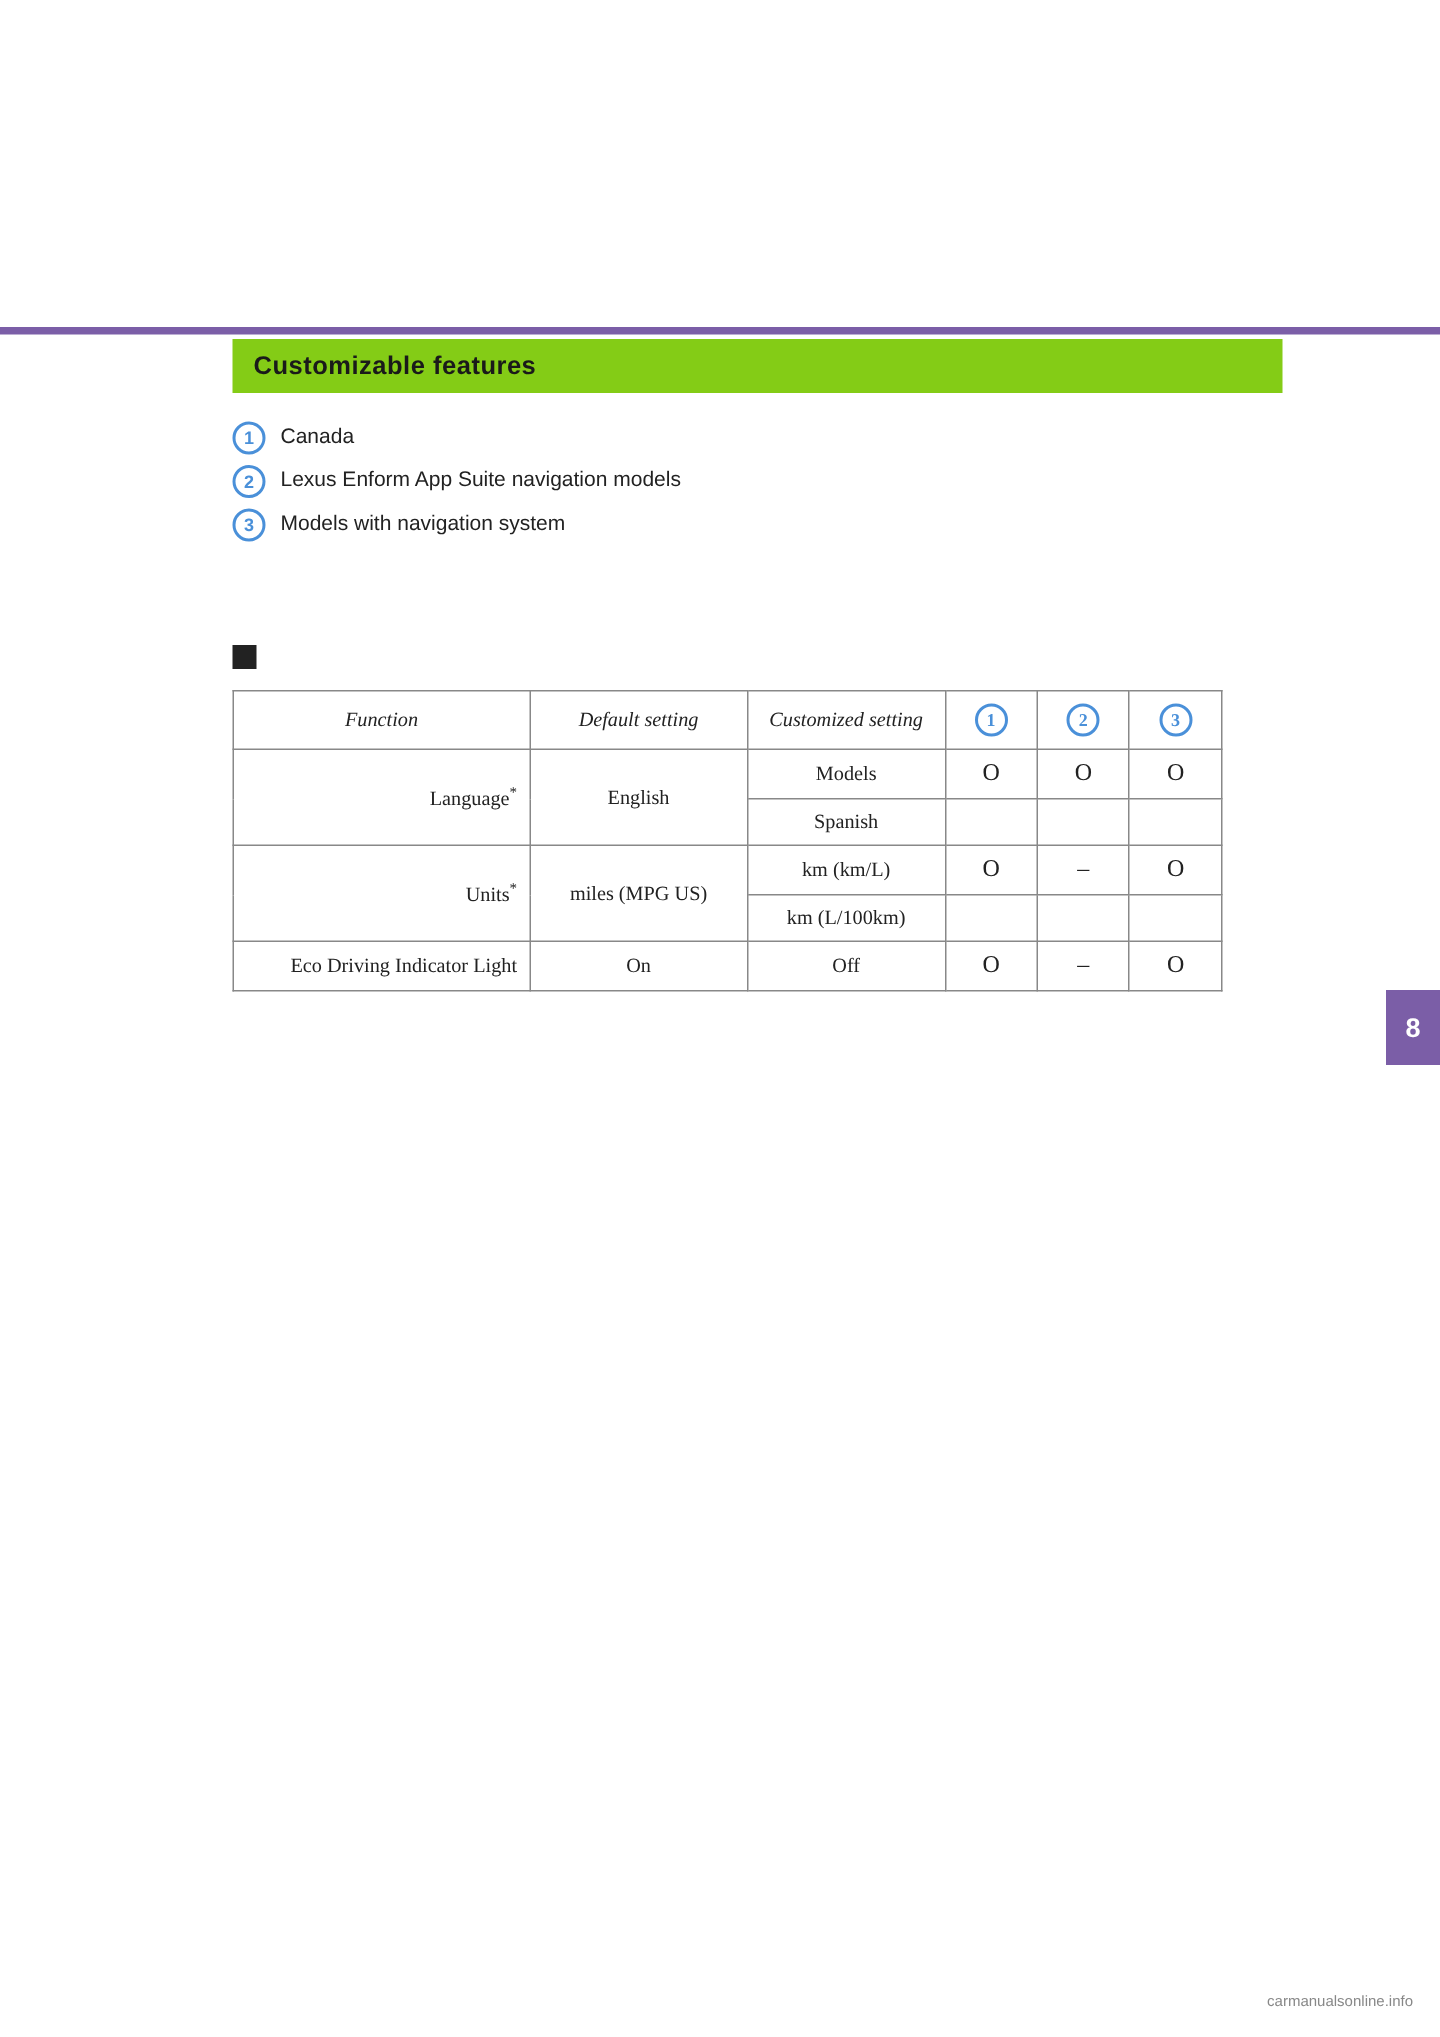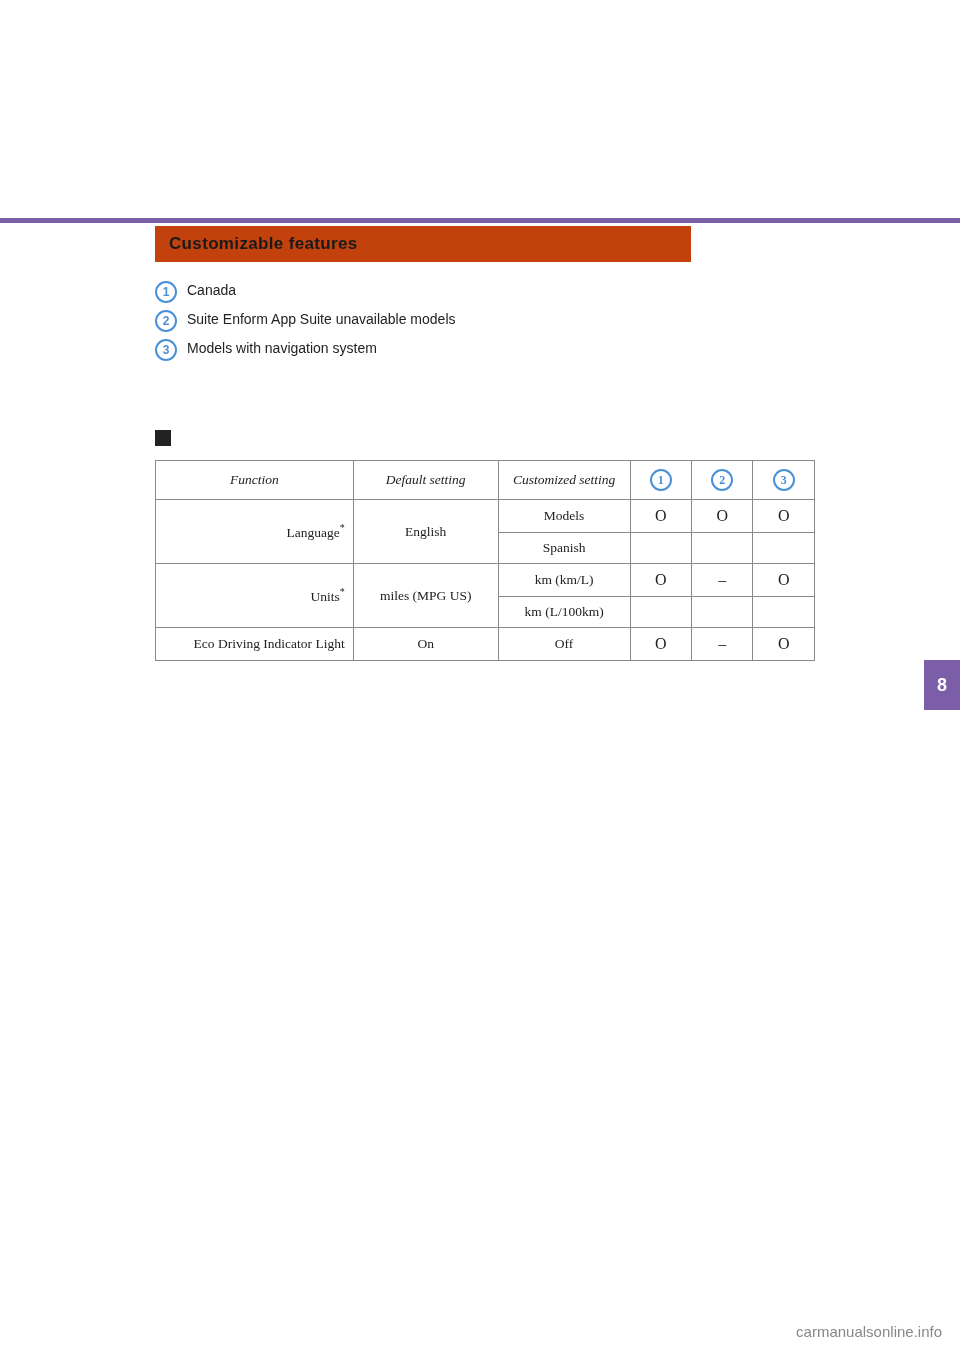--- a/index.html
+++ b/index.html
@@ -30,22 +30,22 @@
       width: 960px;
       height: 5px;
       background: #7b5ea7;
     }
 
     
     .section-header {
       position: absolute;
       top: 226px;
       left: 155px;
-      width: 536px;
-      background: #c2410c;
+      width: 700px;
+      background: #84cc16;
       padding: 8px 14px;
       font-size: 17px;
       font-weight: bold;
       color: #1a1a1a;
       letter-spacing: 0.02em;
     }
 
     
     .legend-area {
       position: absolute;
@@ -196,21 +196,21 @@
     .bottom-watermark {
       position: absolute;
       bottom: 18px;
       right: 18px;
       display: flex;
       align-items: center;
       gap: 8px;
     }
 
     .watermark-url {
-      font-size: 15px;
+      font-size: 10px;
       color: #888;
     }
   </style>
 </head>
 <body>
 
 <div class="page-container">
 
   <div class="top-bar"></div>
 
@@ -218,21 +218,21 @@
     <span>Customizable features</span>
   </div>
 
   <div class="legend-area">
     <div class="legend-item">
       <span class="circle-badge one">1</span>
       <span class="legend-text">Canada</span>
     </div>
     <div class="legend-item">
       <span class="circle-badge two">2</span>
-      <span class="legend-text">Suite Enform App Suite unavailable models</span>
+      <span class="legend-text">Lexus Enform App Suite navigation models</span>
     </div>
     <div class="legend-item">
       <span class="circle-badge three">3</span>
       <span class="legend-text">Models with navigation system</span>
     </div>
   </div>
 
   <div class="black-square-bullet"></div>
 
   <div class="table-container">

